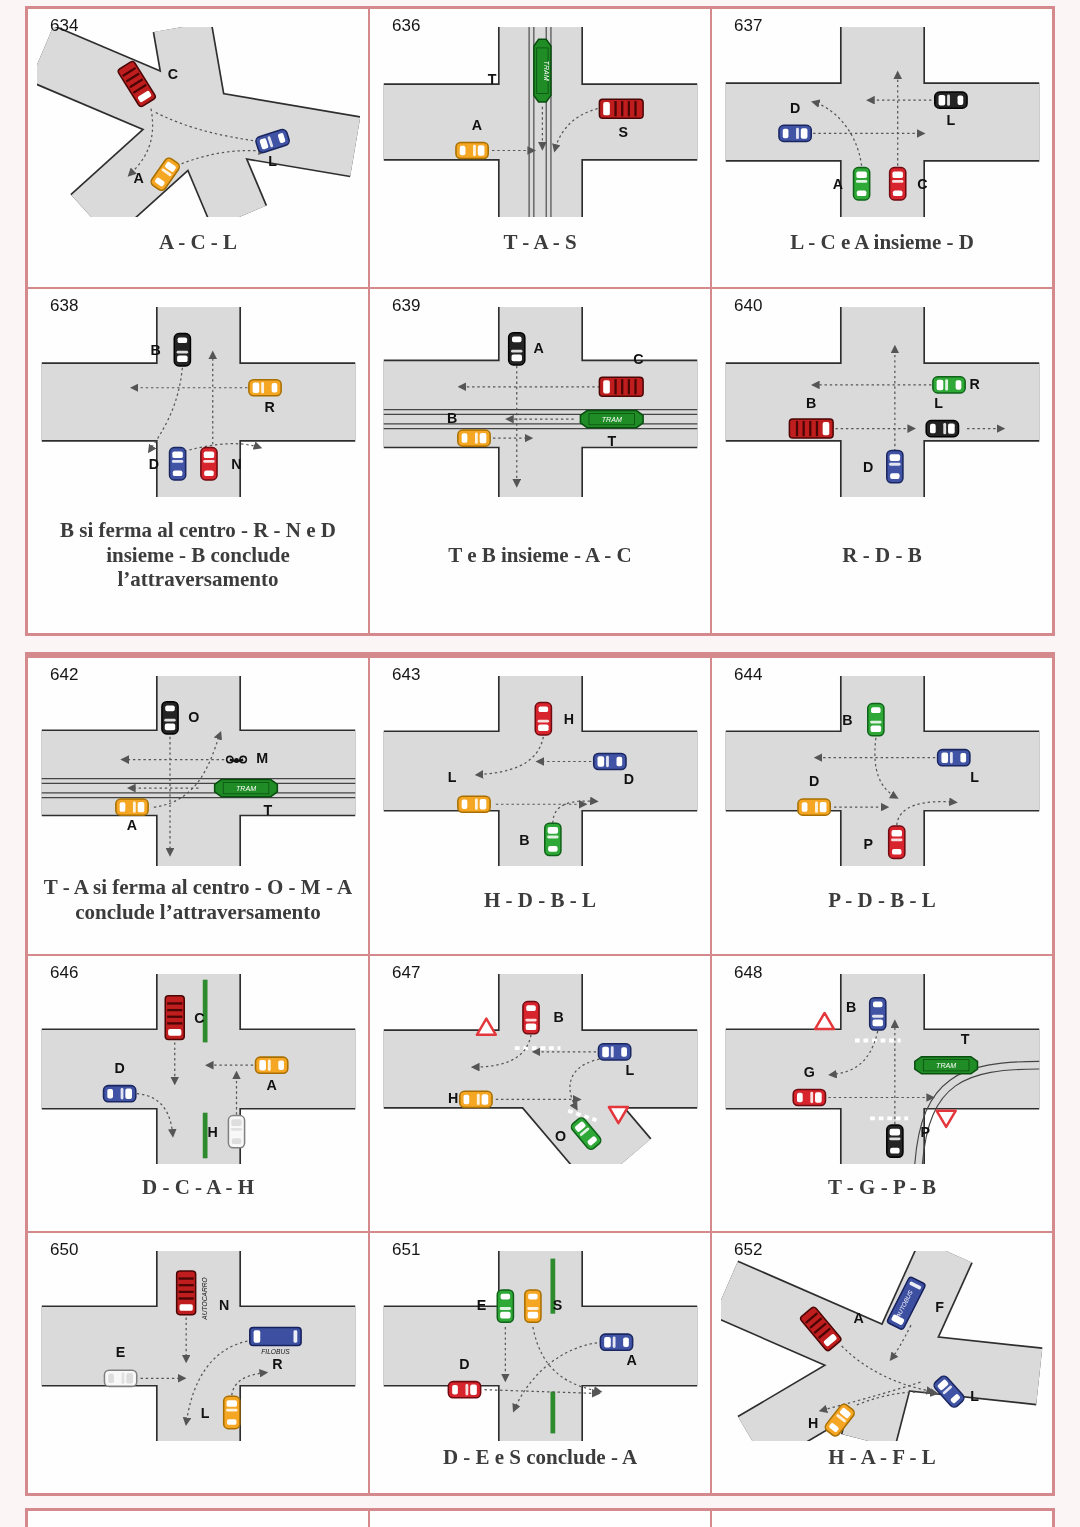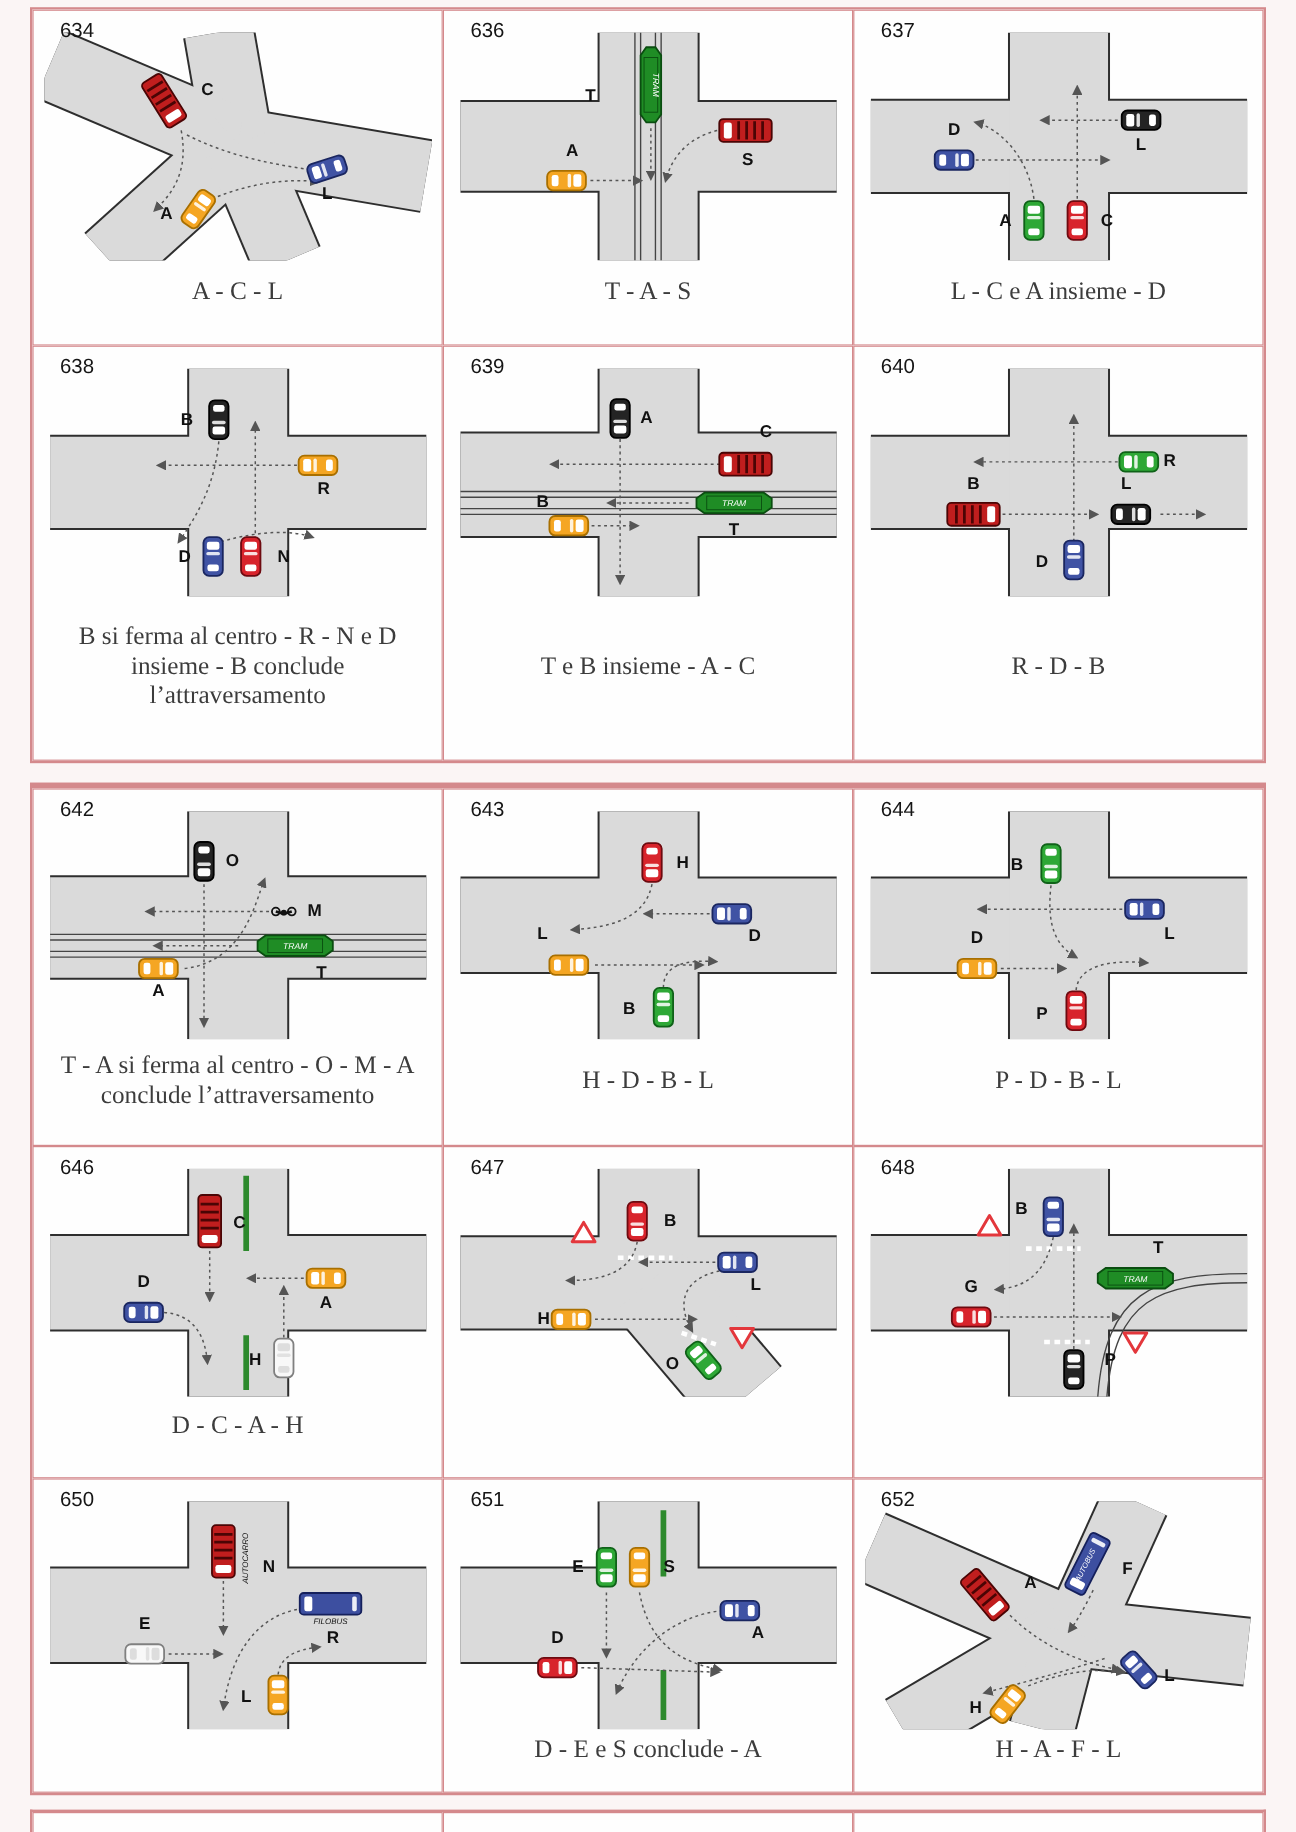--- a/index.html
+++ b/index.html
@@ -7,21 +7,21 @@
         font-family:"Liberation Sans",sans-serif;}
   .qtable{display:grid;grid-template-columns:repeat(3,1fr);margin:0 25px;border:2px solid #d4898c;background:#fff;}
   .t1{grid-template-rows:280px 346px;}
   .t2{margin-top:16px;border-top-width:5px;grid-template-rows:298px 277px 262px;}
   .sliver{margin-top:12px;border-bottom:0;}
   .sliver .cell{height:22px;}
   .cell{border:1px solid #d4898c;position:relative;display:flex;flex-direction:column;align-items:center;min-width:0;background:#fefefe;}
   .num{position:absolute;top:7px;left:12px;font-weight:normal;font-size:17px;color:#151515;margin-left:10px;}
   svg.diagram{width:95%;height:190px;margin-top:18px;flex:0 0 auto;}
   .caption{flex:1;display:flex;align-items:center;justify-content:center;text-align:center;
-           font-family:"Liberation Serif",serif;font-weight:normal;font-size:21px;line-height:1.18;
+           font-family:"Liberation Serif",serif;font-weight:bold;font-size:21px;line-height:1.18;
            color:#3c3c3c;padding:0 10px 20px;}
 </style>
 </head>
 <body>
 
 <div class="page">
   <div class="qtable t1">
       <div class="cell">
         <div class="num">634</div>
         <svg class="diagram" viewBox="0 0 330 200">
@@ -607,20 +607,21 @@
             <rect x="-5.5" y="-13" width="11" height="7" rx="2" fill="#ffffff"></rect>
             <rect x="-5" y="7" width="10" height="6" rx="2" fill="#ffffff"></rect>
             <rect x="-6" y="-4" width="12" height="3" rx="1.5" fill="#ffffff" opacity="0.85"></rect>
           </g>
           <text x="132" y="40" font-size="15" font-weight="bold" font-style="normal" font-family="&quot;Liberation Sans&quot;,sans-serif" fill="#111" text-anchor="middle">B</text>
           <text x="252" y="74" font-size="15" font-weight="bold" font-style="normal" font-family="&quot;Liberation Sans&quot;,sans-serif" fill="#111" text-anchor="middle">T</text>
           <text x="88" y="108" font-size="15" font-weight="bold" font-style="normal" font-family="&quot;Liberation Sans&quot;,sans-serif" fill="#111" text-anchor="middle">G</text>
           <text x="210" y="172" font-size="15" font-weight="bold" font-style="normal" font-family="&quot;Liberation Sans&quot;,sans-serif" fill="#111" text-anchor="middle">P</text>
           <text x="232" y="99" font-size="7.5" font-weight="normal" font-style="italic" font-family="&quot;Liberation Sans&quot;,sans-serif" fill="#fff" text-anchor="middle">TRAM</text>
         </svg>
+        <div class="caption">T - G - P - B</div>
       </div>
       <div class="cell">
         <div class="num">650</div>
         <svg class="diagram" viewBox="0 0 330 200">
           <defs>
             <marker id="m650" viewBox="0 0 8 8" refX="6" refY="4" markerWidth="7" markerHeight="7" orient="auto">
               <path d="M0,0 L8,4 L0,8 Z" fill="#555"></path>
             </marker>
           </defs>
           <line x1="0" y1="100" x2="330" y2="100" stroke="#2e2e2e" stroke-width="85.5"></line>

